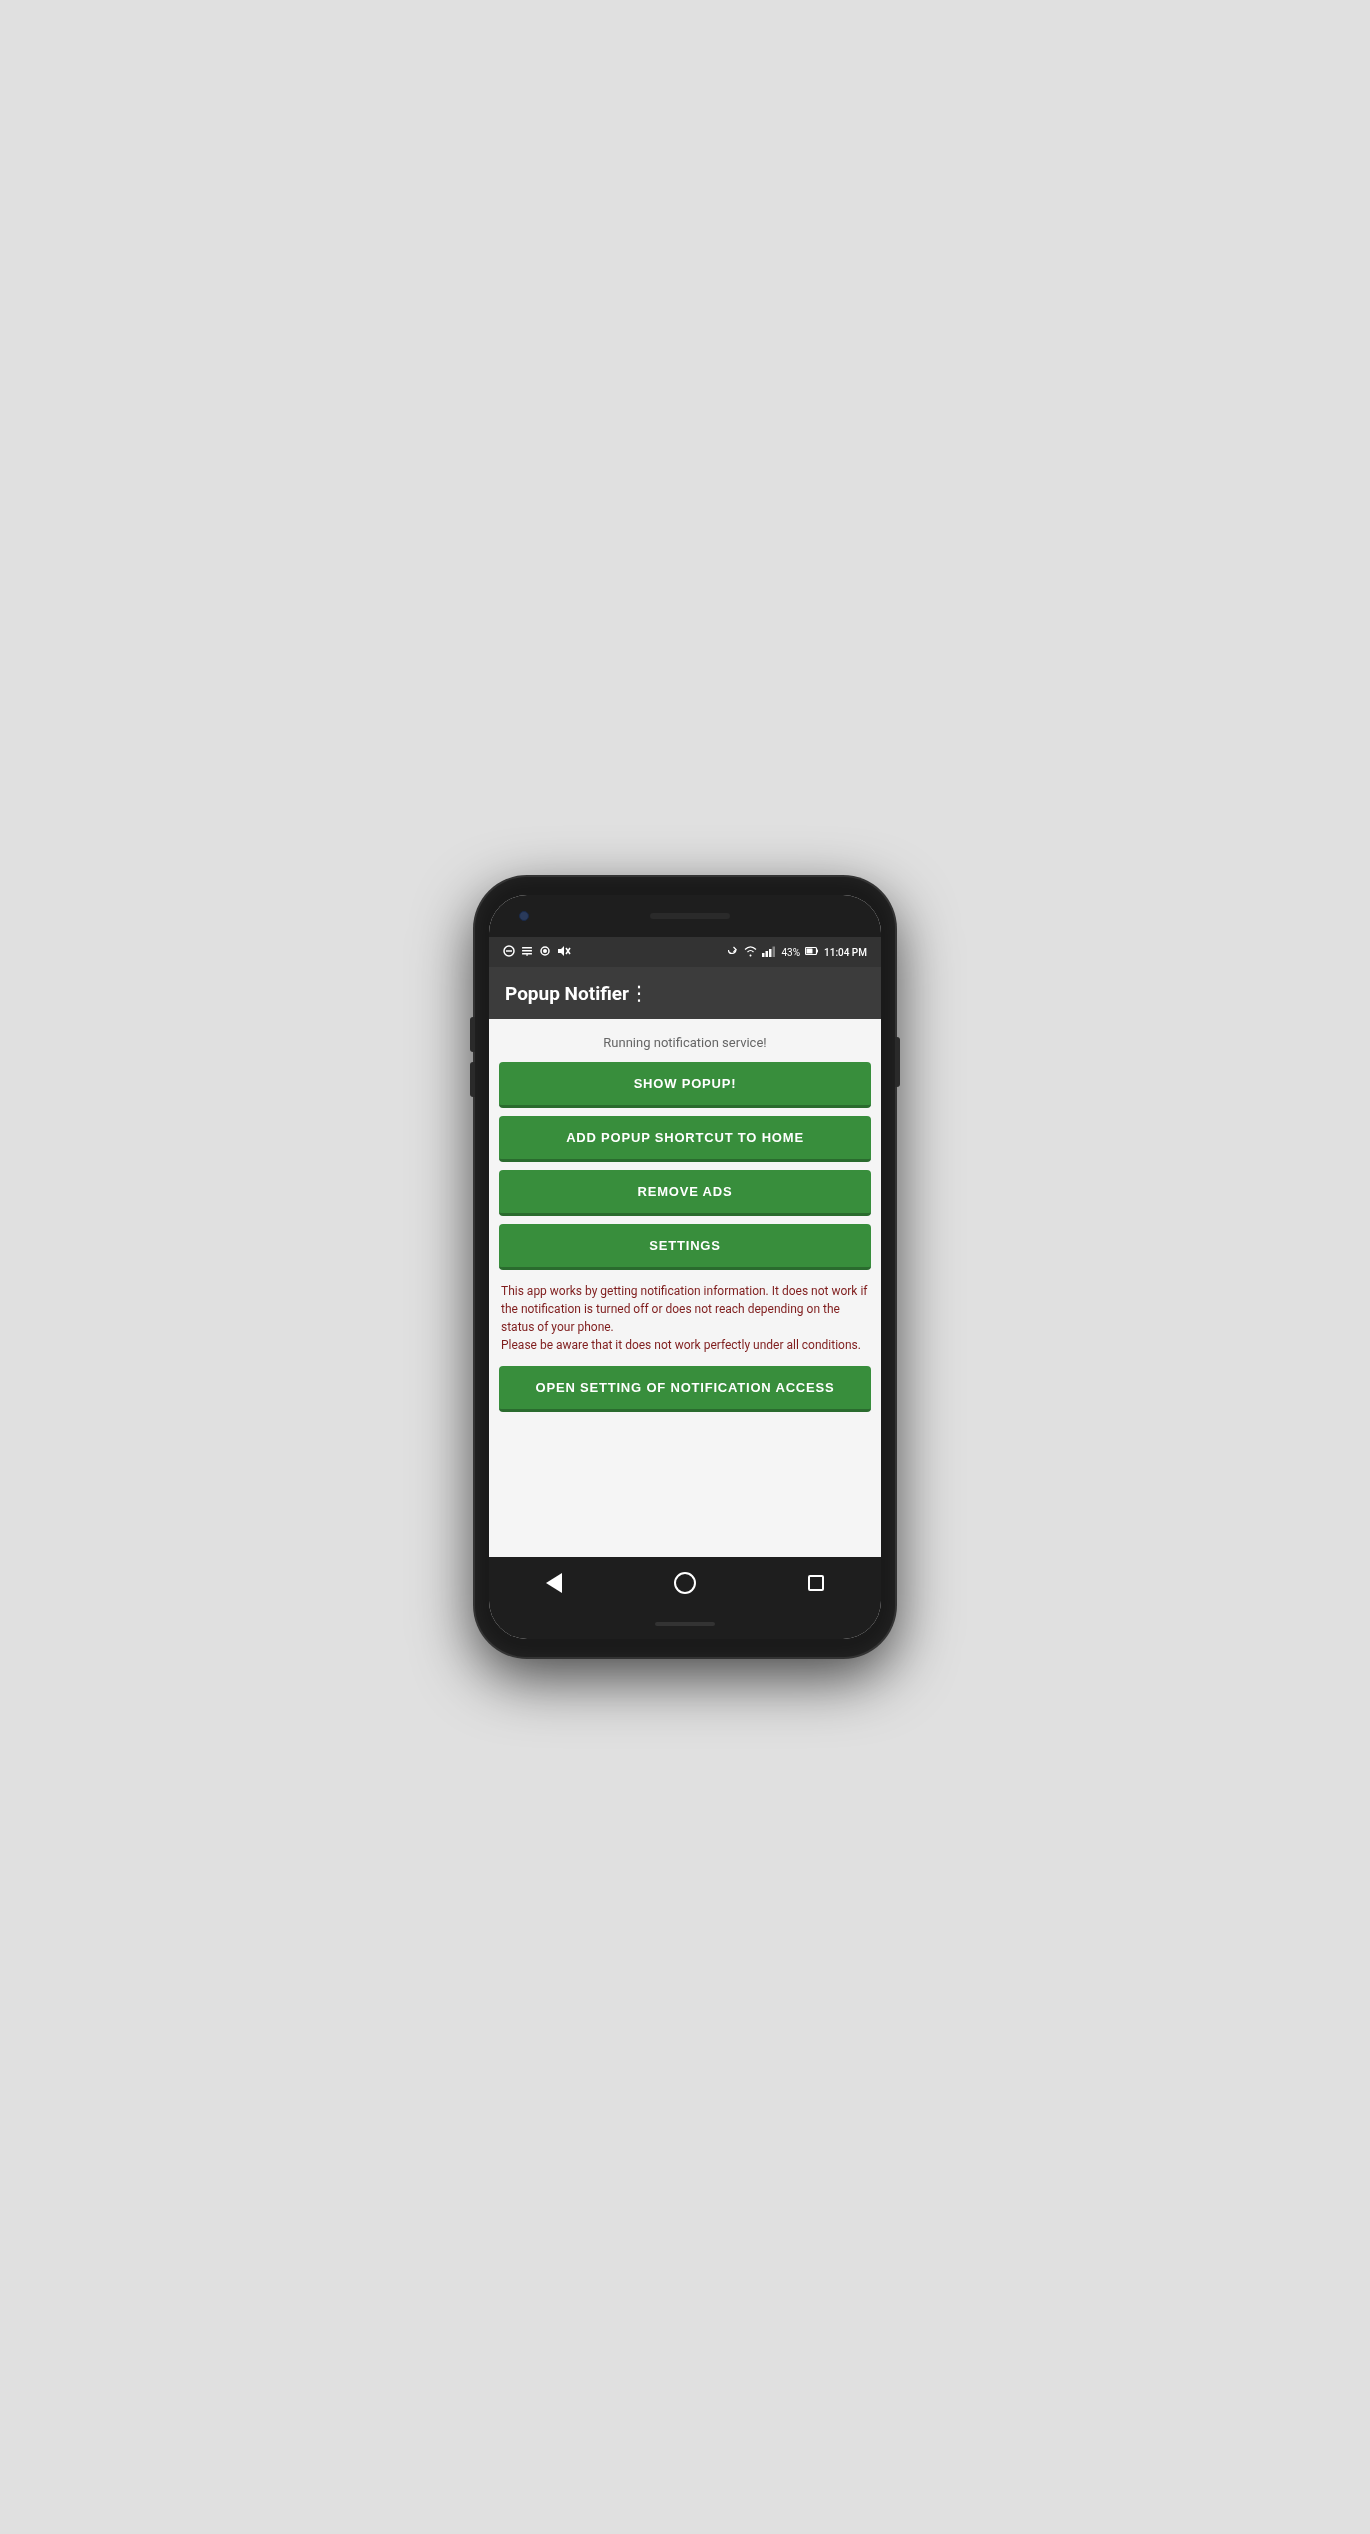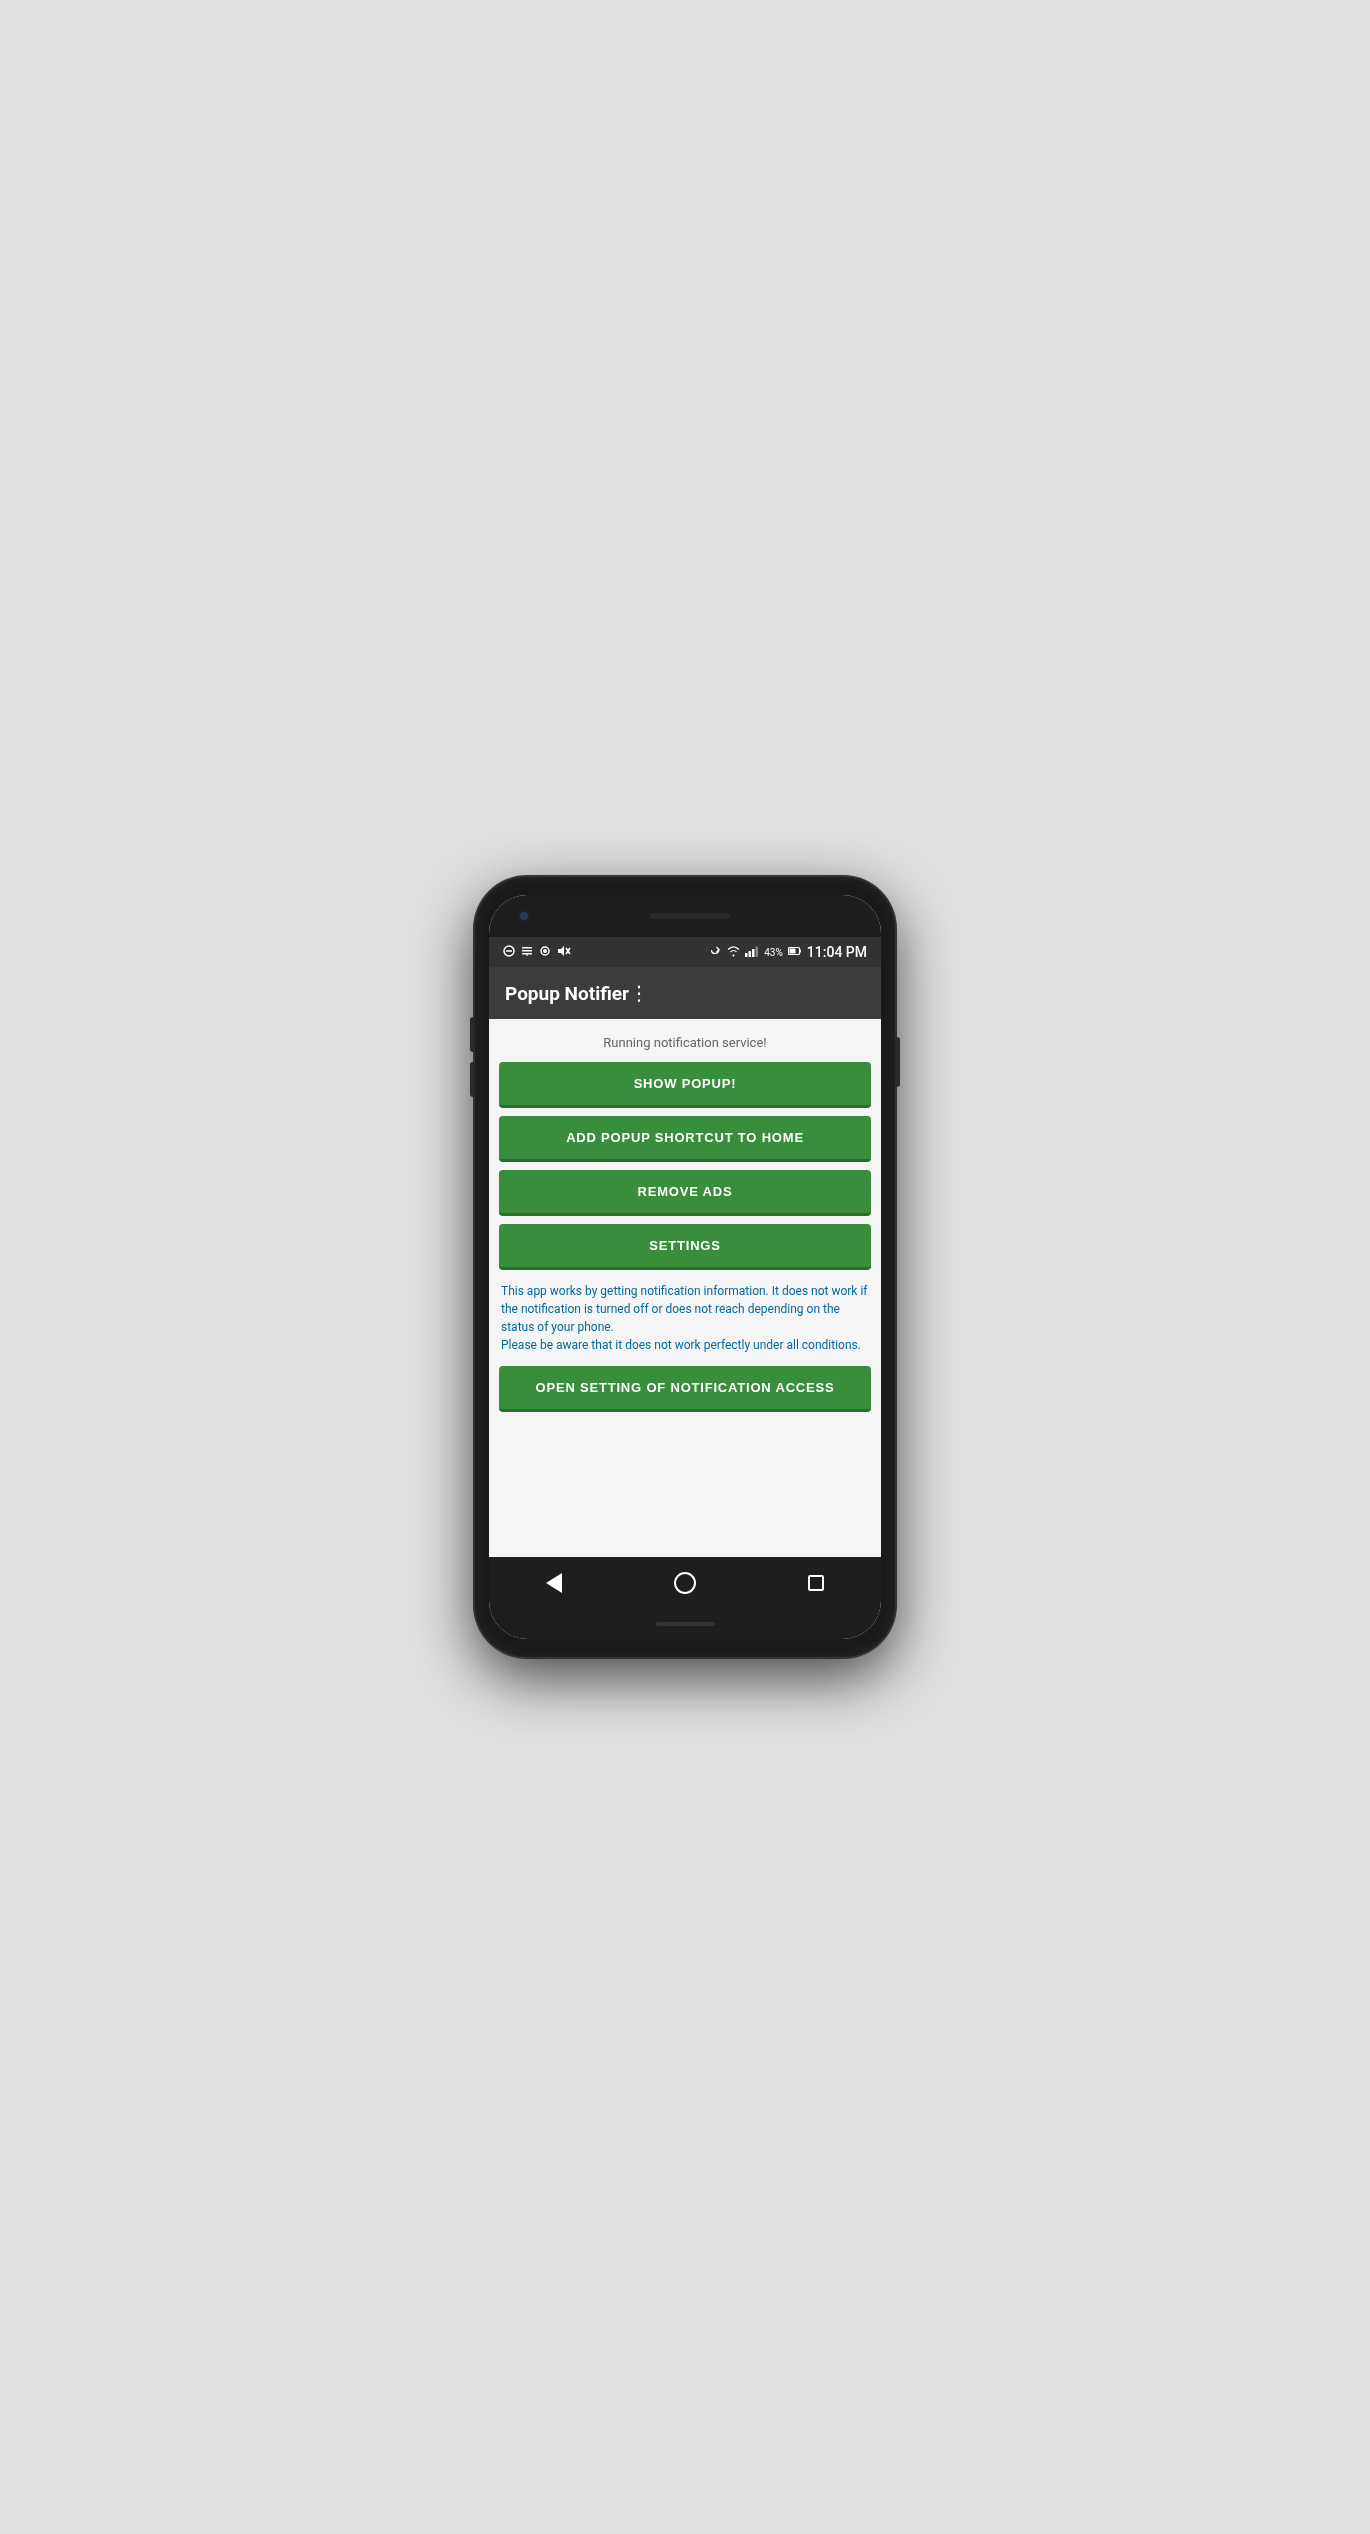--- a/index.html
+++ b/index.html
@@ -115,21 +115,21 @@
     }
     .status-icon {
       color: white;
       font-size: 10px;
     }
     .battery-text {
       font-size: 10px;
       color: white;
     }
     .time-text {
-      font-size: 14px;
+      font-size: 10px;
       color: white;
       font-weight: 500;
     }
 
     
     .app-bar {
       background: #3c3c3c;
       height: 52px;
       display: flex;
       align-items: center;
@@ -174,21 +174,21 @@
       font-size: 13px;
       font-weight: bold;
       letter-spacing: 0.8px;
       cursor: pointer;
       width: 100%;
       text-transform: uppercase;
       border-bottom: 3px solid #2a6b2e;
     }
 
     .info-text {
-      color: #0369a1;
+      color: #7f1d1d;
       font-size: 12px;
       line-height: 1.5;
       padding: 4px 2px;
     }
 
     
     .bottom-nav {
       background: #1e1e1e;
       height: 52px;
       display: flex;

